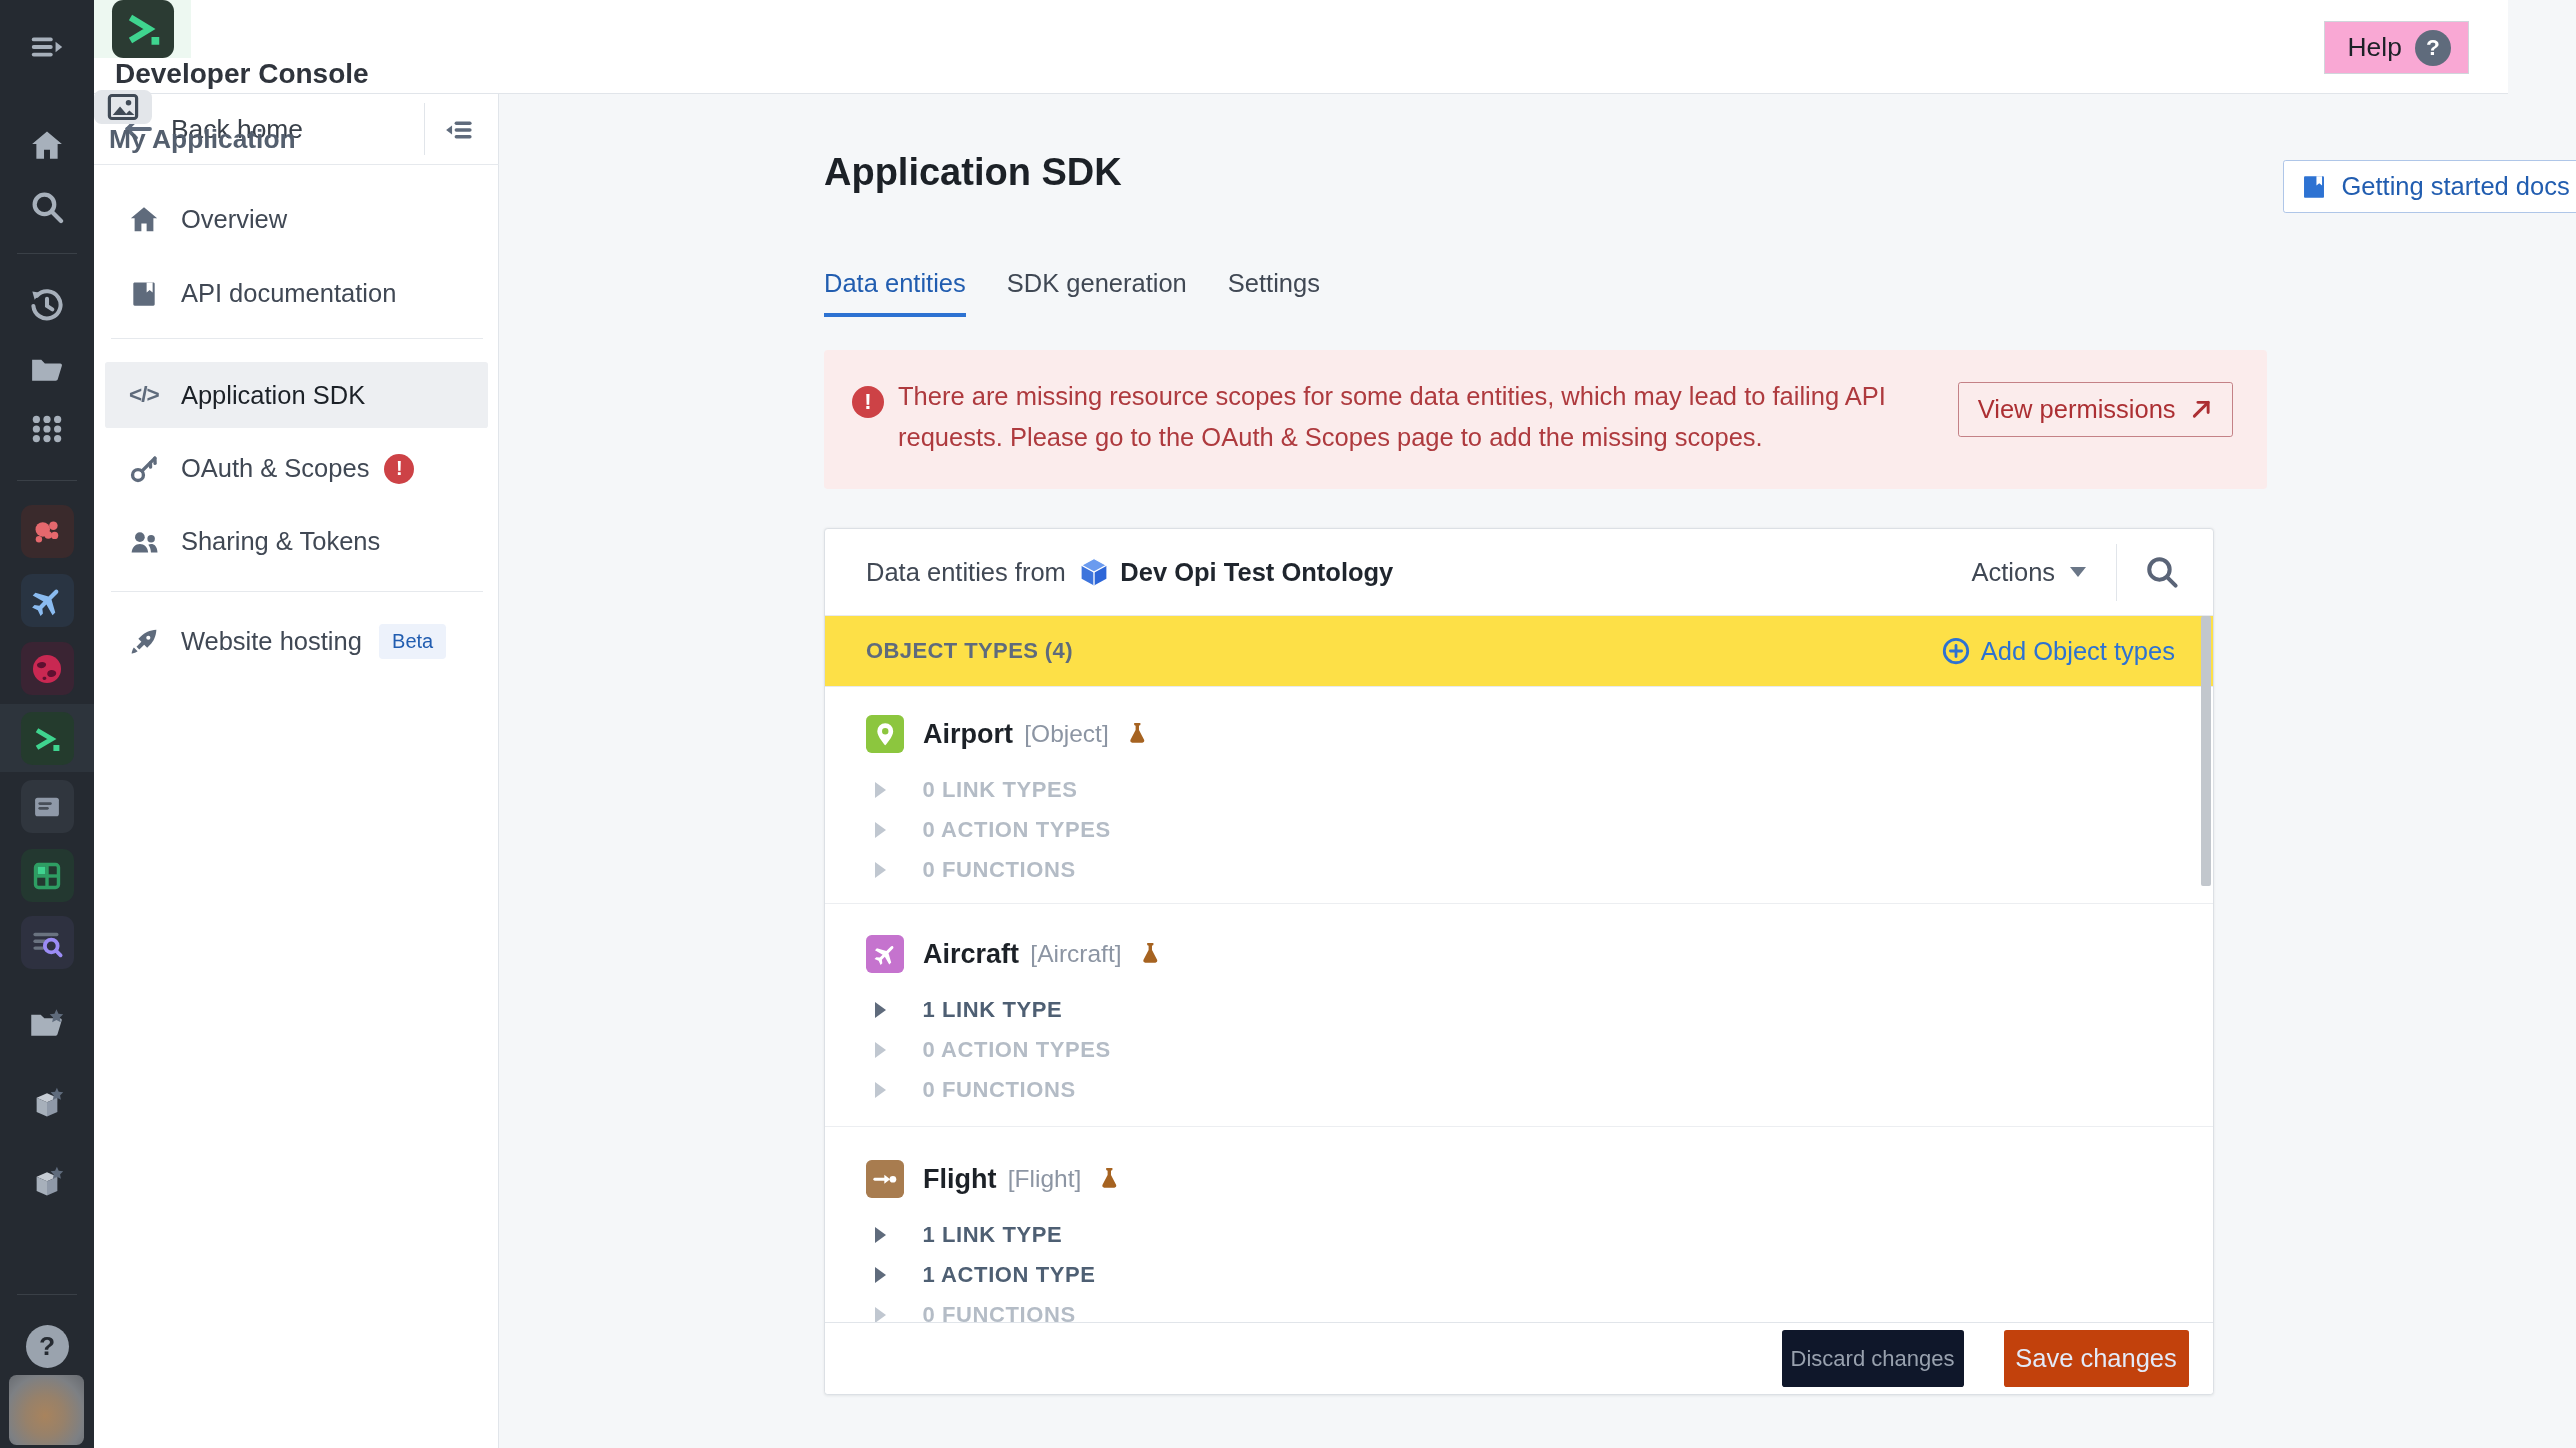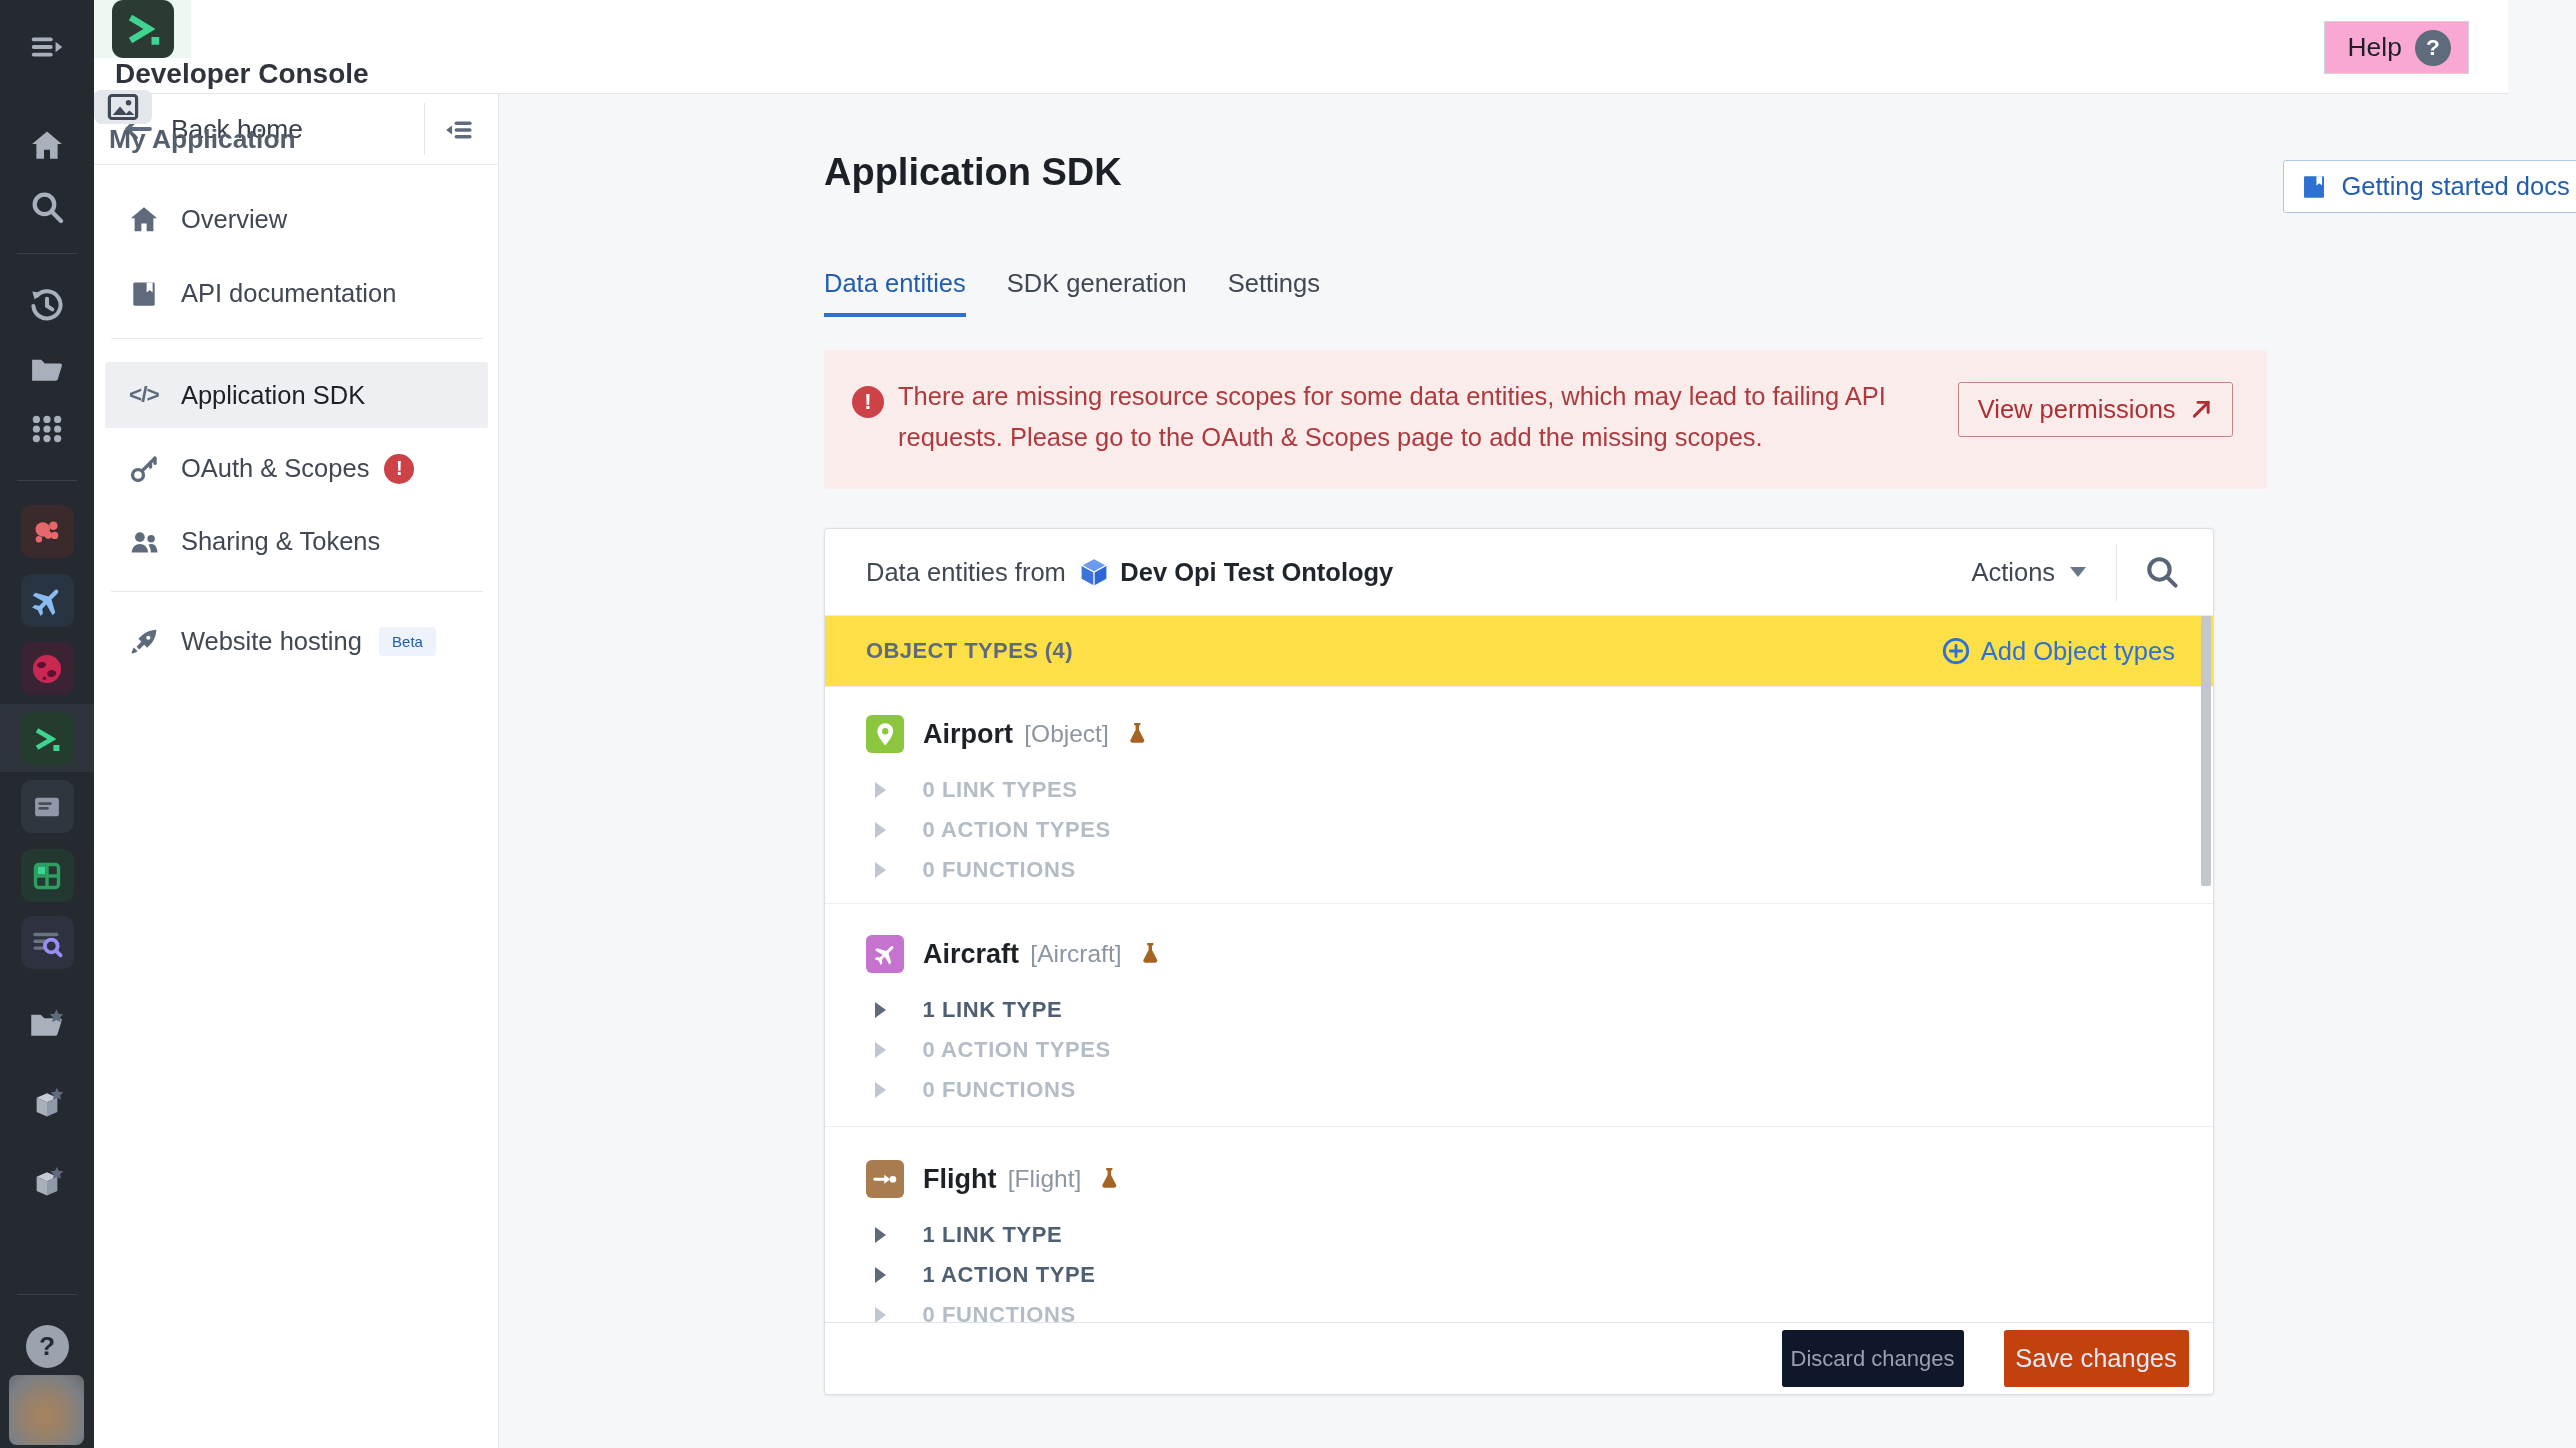--- a/index.html
+++ b/index.html
@@ -44,21 +44,21 @@
   .panel-head .collapse { position:absolute; right:21px; top:17px; width:41px; height:38px; display:flex; align-items:center; justify-content:center; }
   .nav-item { position:absolute; left:11.3px; width:383px; height:53px; display:flex; align-items:center; border-radius:2.8px; cursor:pointer; }
   .nav-item .nicon { width:32px; margin-left:22.6px; display:flex; justify-content:center; }
   .nav-item .nlabel { font-size:25.5px; color:#404854; margin-left:21px; white-space:nowrap; }
   .nav-item.active { background:#EDEFF2; height:66px; }
   .nav-item.active .nlabel { color:#1C2127; }
   .code-glyph { font-size:22.6px; font-weight:700; color:#5F6B7C; letter-spacing:-0.9px; }
   .panel-hr { position:absolute; left:17px; width:372px; height:0.9px; background:#E6E9ED; }
   .err-badge { width:30px; height:30px; border-radius:50%; background:#CD4246; color:#fff; font-size:20px; font-weight:700;
                display:flex; align-items:center; justify-content:center; margin-left:15px; }
-  .beta-badge { background:#EDF2FB; color:#215DB0; font-size:15px; padding:5.7px 13.2px; border-radius:3.8px; margin-left:17px; }
+  .beta-badge { background:#EDF2FB; color:#215DB0; font-size:20px; padding:5.7px 13.2px; border-radius:3.8px; margin-left:17px; }
 
   
   .main { position:absolute; left:500px; top:94px; width:2076px; height:1354px; }
   .page-title { position:absolute; left:324px; top:57px; font-size:38px; font-weight:700; color:#1C2127; }
   .docs-btn { position:absolute; left:1783px; top:66px; width:304px; height:53px; background:#fff;
               border:0.9px solid #AFC6E8; border-radius:2.8px; display:flex; align-items:center; justify-content:center;
               gap:13.2px; cursor:pointer; }
   .docs-btn span { font-size:25.5px; color:#215DB0; }
   .tabs { position:absolute; left:324px; top:175px; display:flex; gap:41px; }
   .tab { font-size:25.5px; color:#404854; padding-bottom:15px; border-bottom:4.7px solid transparent; cursor:pointer; }

